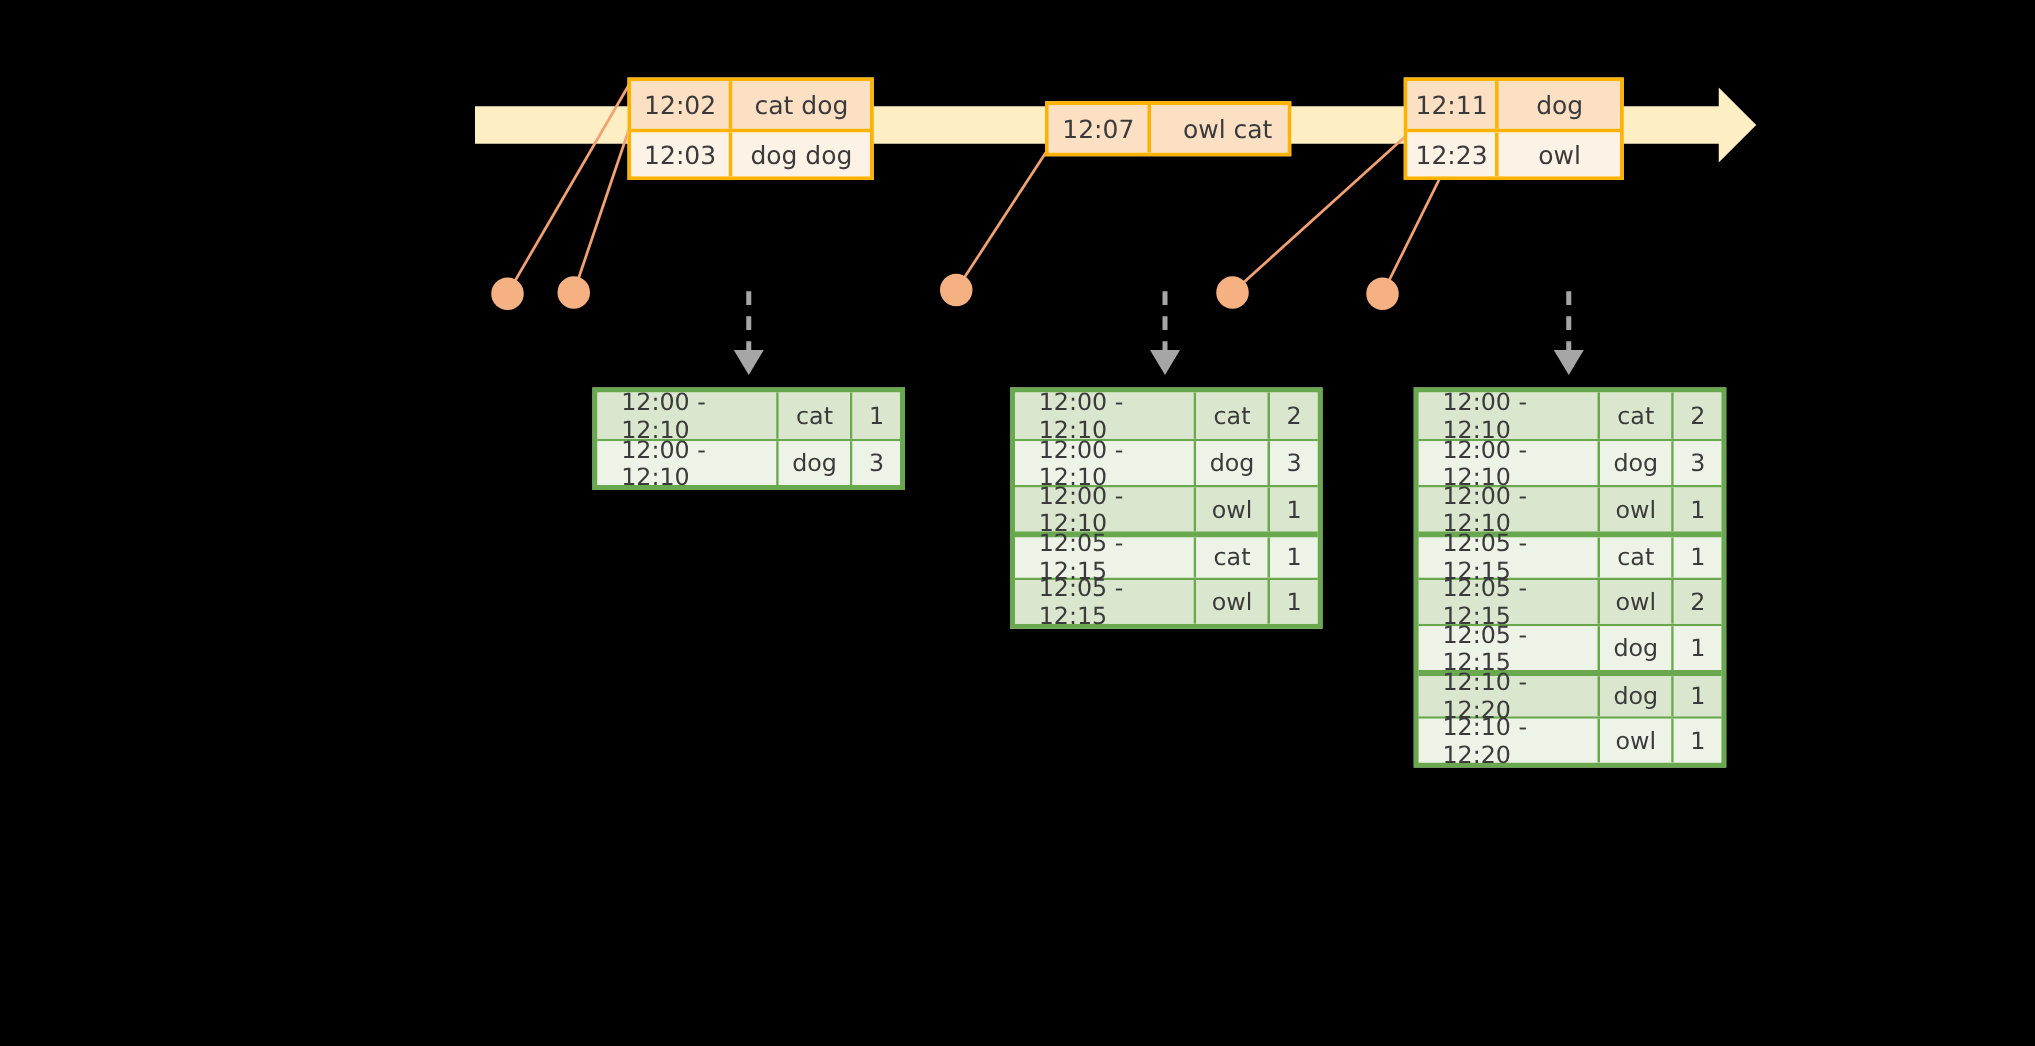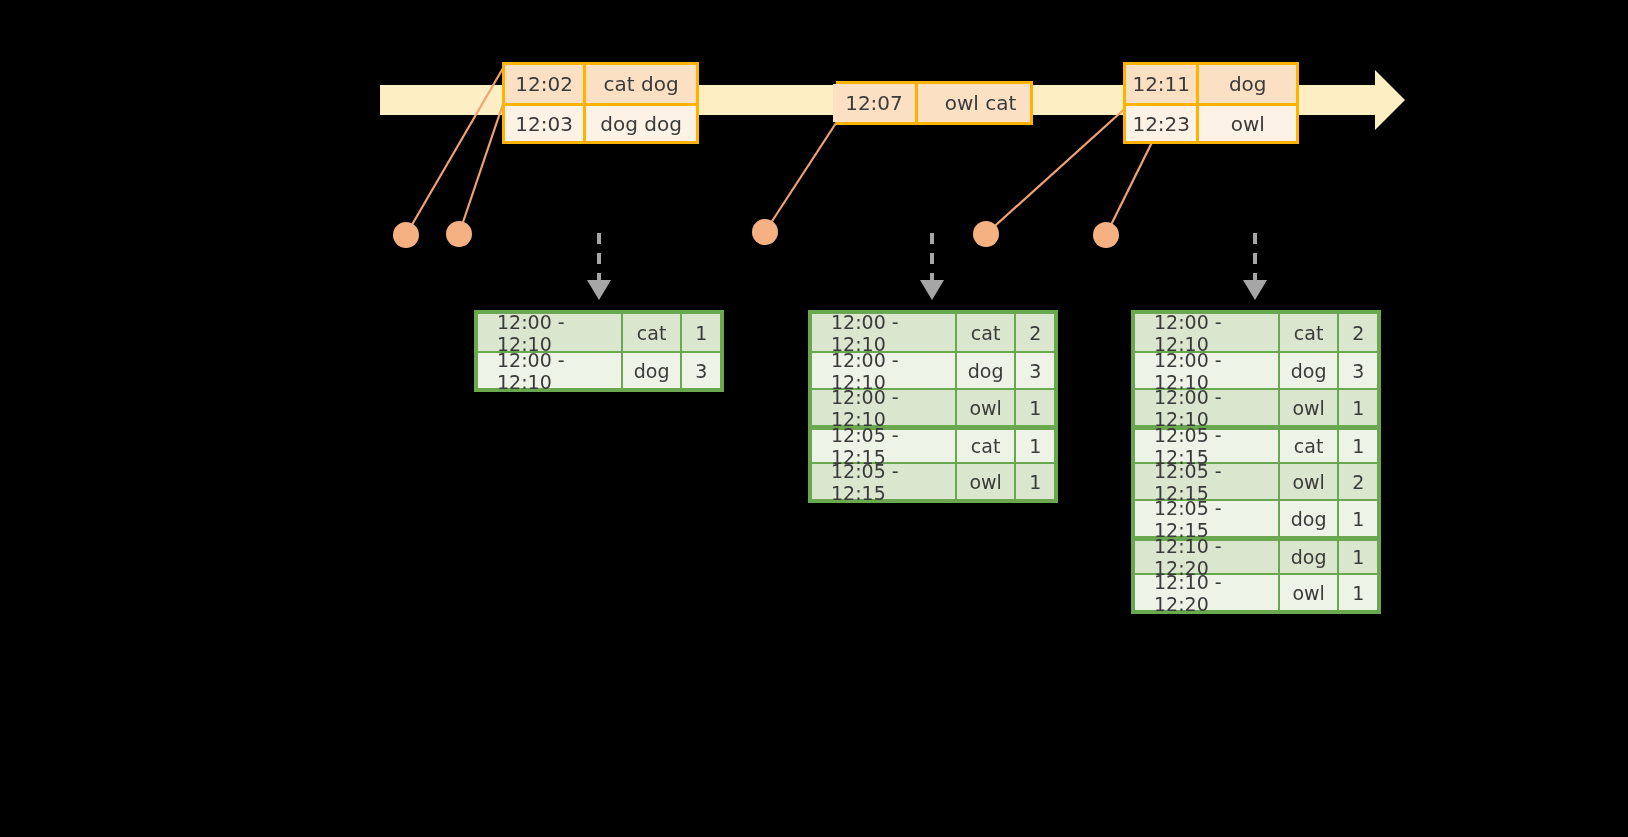--- a/index.html
+++ b/index.html
@@ -85,21 +85,21 @@
   .ev-msg {
     width: 115px;
     display: flex;
     align-items: center;
     justify-content: center;
     font-size: 20px;
     color: #3a3a3a;
     box-sizing: border-box;
   }
   #event-box-1 { left: 502px; top: 62px; width: 197px; }
-  #event-box-2 { left: 836px; top: 81px; width: 197px; align-items: flex-end; }
+  #event-box-2 { left: 836px; top: 81px; width: 197px; }
   #event-box-2 .ev-time { width: 85px; }
   #event-box-2 .ev-msg  { width: 112px; padding-left: 13px; }
   #event-box-3 { left: 1123px; top: 62px; width: 176px; }
   #event-box-3 .ev-time { width: 76px; }
   #event-box-3 .ev-msg  { width: 100px; }
 
   
   .result-table {
     position: absolute;
     border: 4px solid #6aa84f;

